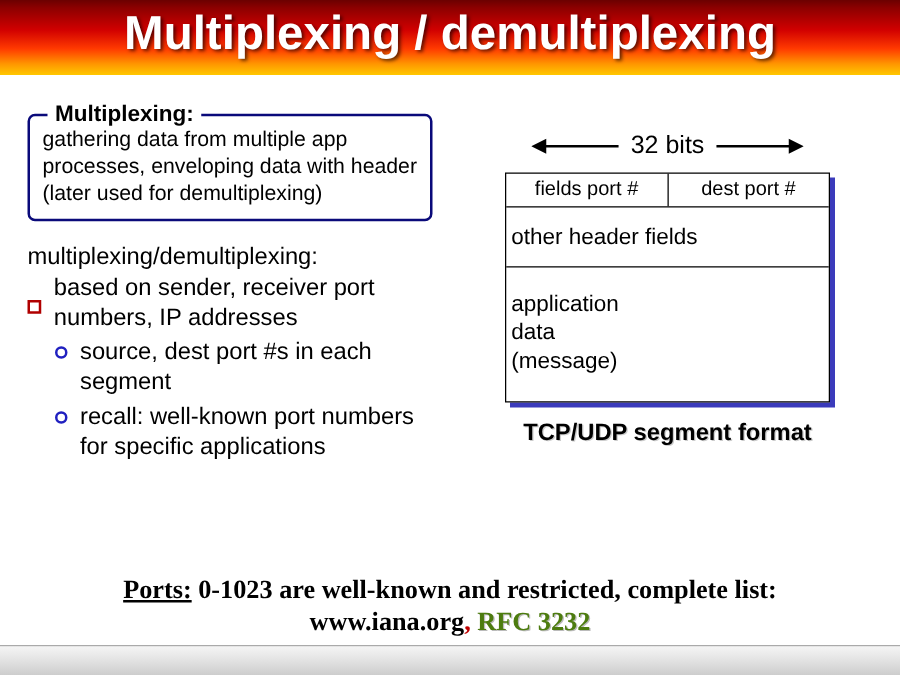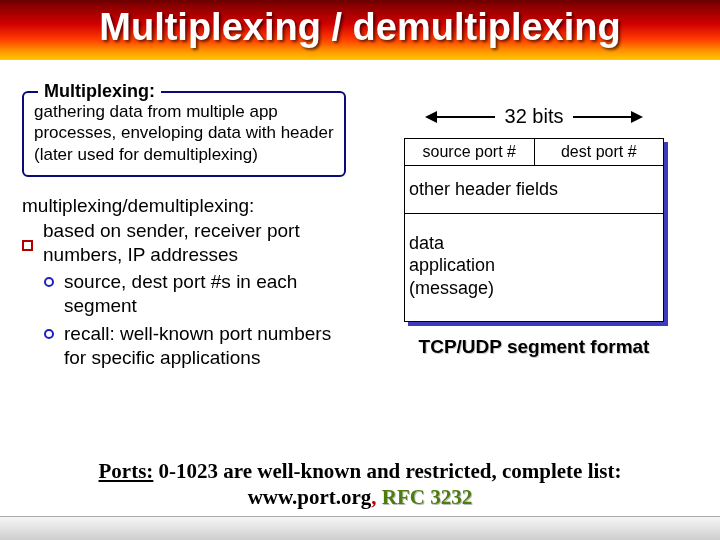--- a/index.html
+++ b/index.html
@@ -216,33 +216,33 @@
       </svg>
       <span class="bits-label">32 bits</span>
       <svg class="arrow-svg" width="70" height="16" viewBox="0 0 70 16">
         <line x1="0" y1="8" x2="60" y2="8" stroke="#000" stroke-width="2"></line>
         <polygon points="70,8 58,2 58,14" fill="#000"></polygon>
       </svg>
     </div>
 
     <div class="segment">
       <div class="seg-row">
-        <div class="seg-cell">source port #</div>
+        <div class="seg-cell">fields port #</div>
         <div class="seg-cell">dest port #</div>
       </div>
       <div class="seg-block">other header fields</div>
       <div class="seg-block last">
+        <div>application</div>
         <div>data</div>
-        <div>application</div>
         <div>(message)</div>
       </div>
     </div>
 
     <div class="format-caption">TCP/UDP segment format</div>
   </div>
 </div>
 
 <div class="footer">
   <span class="u">Ports:</span><span> 0-1023 are well-known and restricted,  complete list:</span><br>
-  <span>www.port.org</span><span class="red-comma">, </span><span class="rfc">RFC 3232</span>
+  <span>www.iana.org</span><span class="red-comma">, </span><span class="rfc">RFC 3232</span>
 </div>
 
 <div class="bottom-band"></div>
 
 </body></html>

